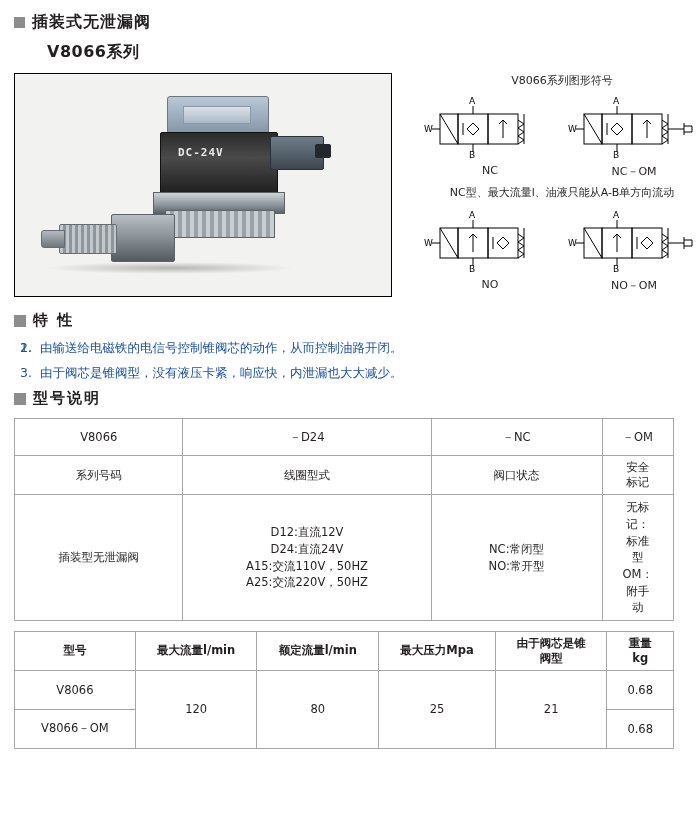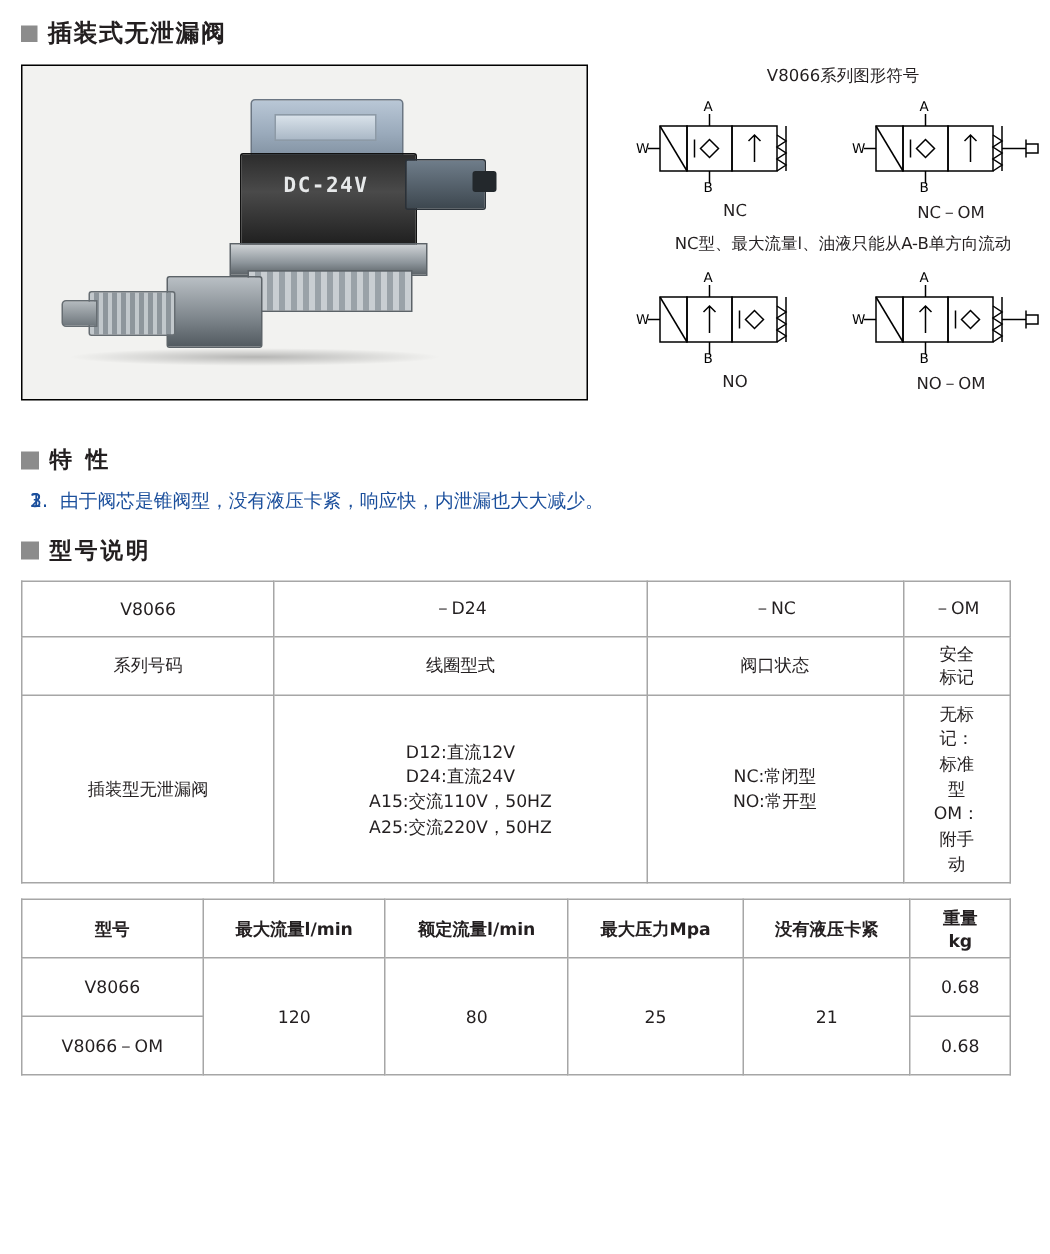--- a/index.html
+++ b/index.html
@@ -45,21 +45,20 @@
   .subtitle {
     font-size: 16px;
     font-weight: bold;
     margin: 9px 0 0 33px;
     letter-spacing: 0.5px;
   }
 
   .sec-head {
     display: flex;
     align-items: center;
-    margin-top: 16px;
   }
   .sec-head .sq { width: 12px; height: 12px; }
   .sec-title {
     font-size: 15px;
     font-weight: bold;
     letter-spacing: 2px;
   }
 
   
   .top-area {
@@ -93,22 +92,22 @@
     border: 1px solid #8d9aa6;
   }
   .coil-body {
     position: absolute;
     left: 145px; top: 58px; width: 116px; height: 62px;
     background: linear-gradient(180deg,#2c2c2c 0%, #4a4a4a 40%, #1d1d1d 100%);
     border: 1px solid #111;
     border-radius: 2px;
   }
   .coil-label {
-    position: absolute; left: 174px; top: 72px;
-    color: #e7e9ea; font-size: 14px; font-weight: bold; letter-spacing: 1px;
+    position: absolute; left: 163px; top: 72px;
+    color: #e7e9ea; font-size: 11px; font-weight: bold; letter-spacing: 1px;
     font-family: "DejaVu Sans Mono", "Liberation Mono", monospace;
   }
   .plug {
     position: absolute; left: 255px; top: 62px; width: 52px; height: 32px;
     background: linear-gradient(180deg,#6f7d8a,#3d474f);
     border: 1px solid #2a3138; border-radius: 2px;
   }
   .plug-tip {
     position: absolute; left: 300px; top: 70px; width: 16px; height: 14px;
     background: #23282c; border-radius: 2px;
@@ -214,20 +213,21 @@
 </style>
 </head>
 <body>
 
 <div class="page">
 
   <div class="title-row">
     <span class="sq"></span>
     <span class="title-main">插装式无泄漏阀</span>
   </div>
+  <div class="subtitle">V8066系列</div>
 
   <div class="top-area">
 
     <div class="photo-box">
       <div class="photo-inner">
         <div class="coil-top"></div>
         <div class="coil-top-win"></div>
         <div class="coil-body"></div>
         <div class="coil-label">DC-24V</div>
         <div class="plug"></div>
@@ -373,20 +373,21 @@
   <div class="sec-head">
     <span class="sq"></span>
     <span class="sec-title">特 性</span>
   </div>
   <ul class="feat-list">
     <li>
       <span class="num">1.</span>
     </li>
     <li>
       <span class="num">2.</span>
+      <span>由输送给电磁铁的电信号控制锥阀芯的动作，从而控制油路开闭。</span>
     </li>
     <li>
       <span class="num">3.</span>
       <span>由于阀芯是锥阀型，没有液压卡紧，响应快，内泄漏也大大减少。</span>
     </li>
   </ul>
 
   <div class="sec-head">
     <span class="sq"></span>
     <span class="sec-title">型号说明</span>
@@ -419,21 +420,21 @@
     </tbody>
   </table>
 
   <table class="spec-table">
     <thead>
       <tr>
         <th style="width:110px">型号</th>
         <th style="width:115px">最大流量l/min</th>
         <th style="width:115px">额定流量l/min</th>
         <th style="width:110px">最大压力Mpa</th>
-        <th style="width:110px">没有液压卡紧</th>
+        <th style="width:110px">由于阀芯是锥阀型</th>
         <th>重量kg</th>
       </tr>
     </thead>
     <tbody>
       <tr>
         <td>V8066</td>
         <td rowspan="2">120</td>
         <td rowspan="2">80</td>
         <td rowspan="2">25</td>
         <td rowspan="2">21</td>

